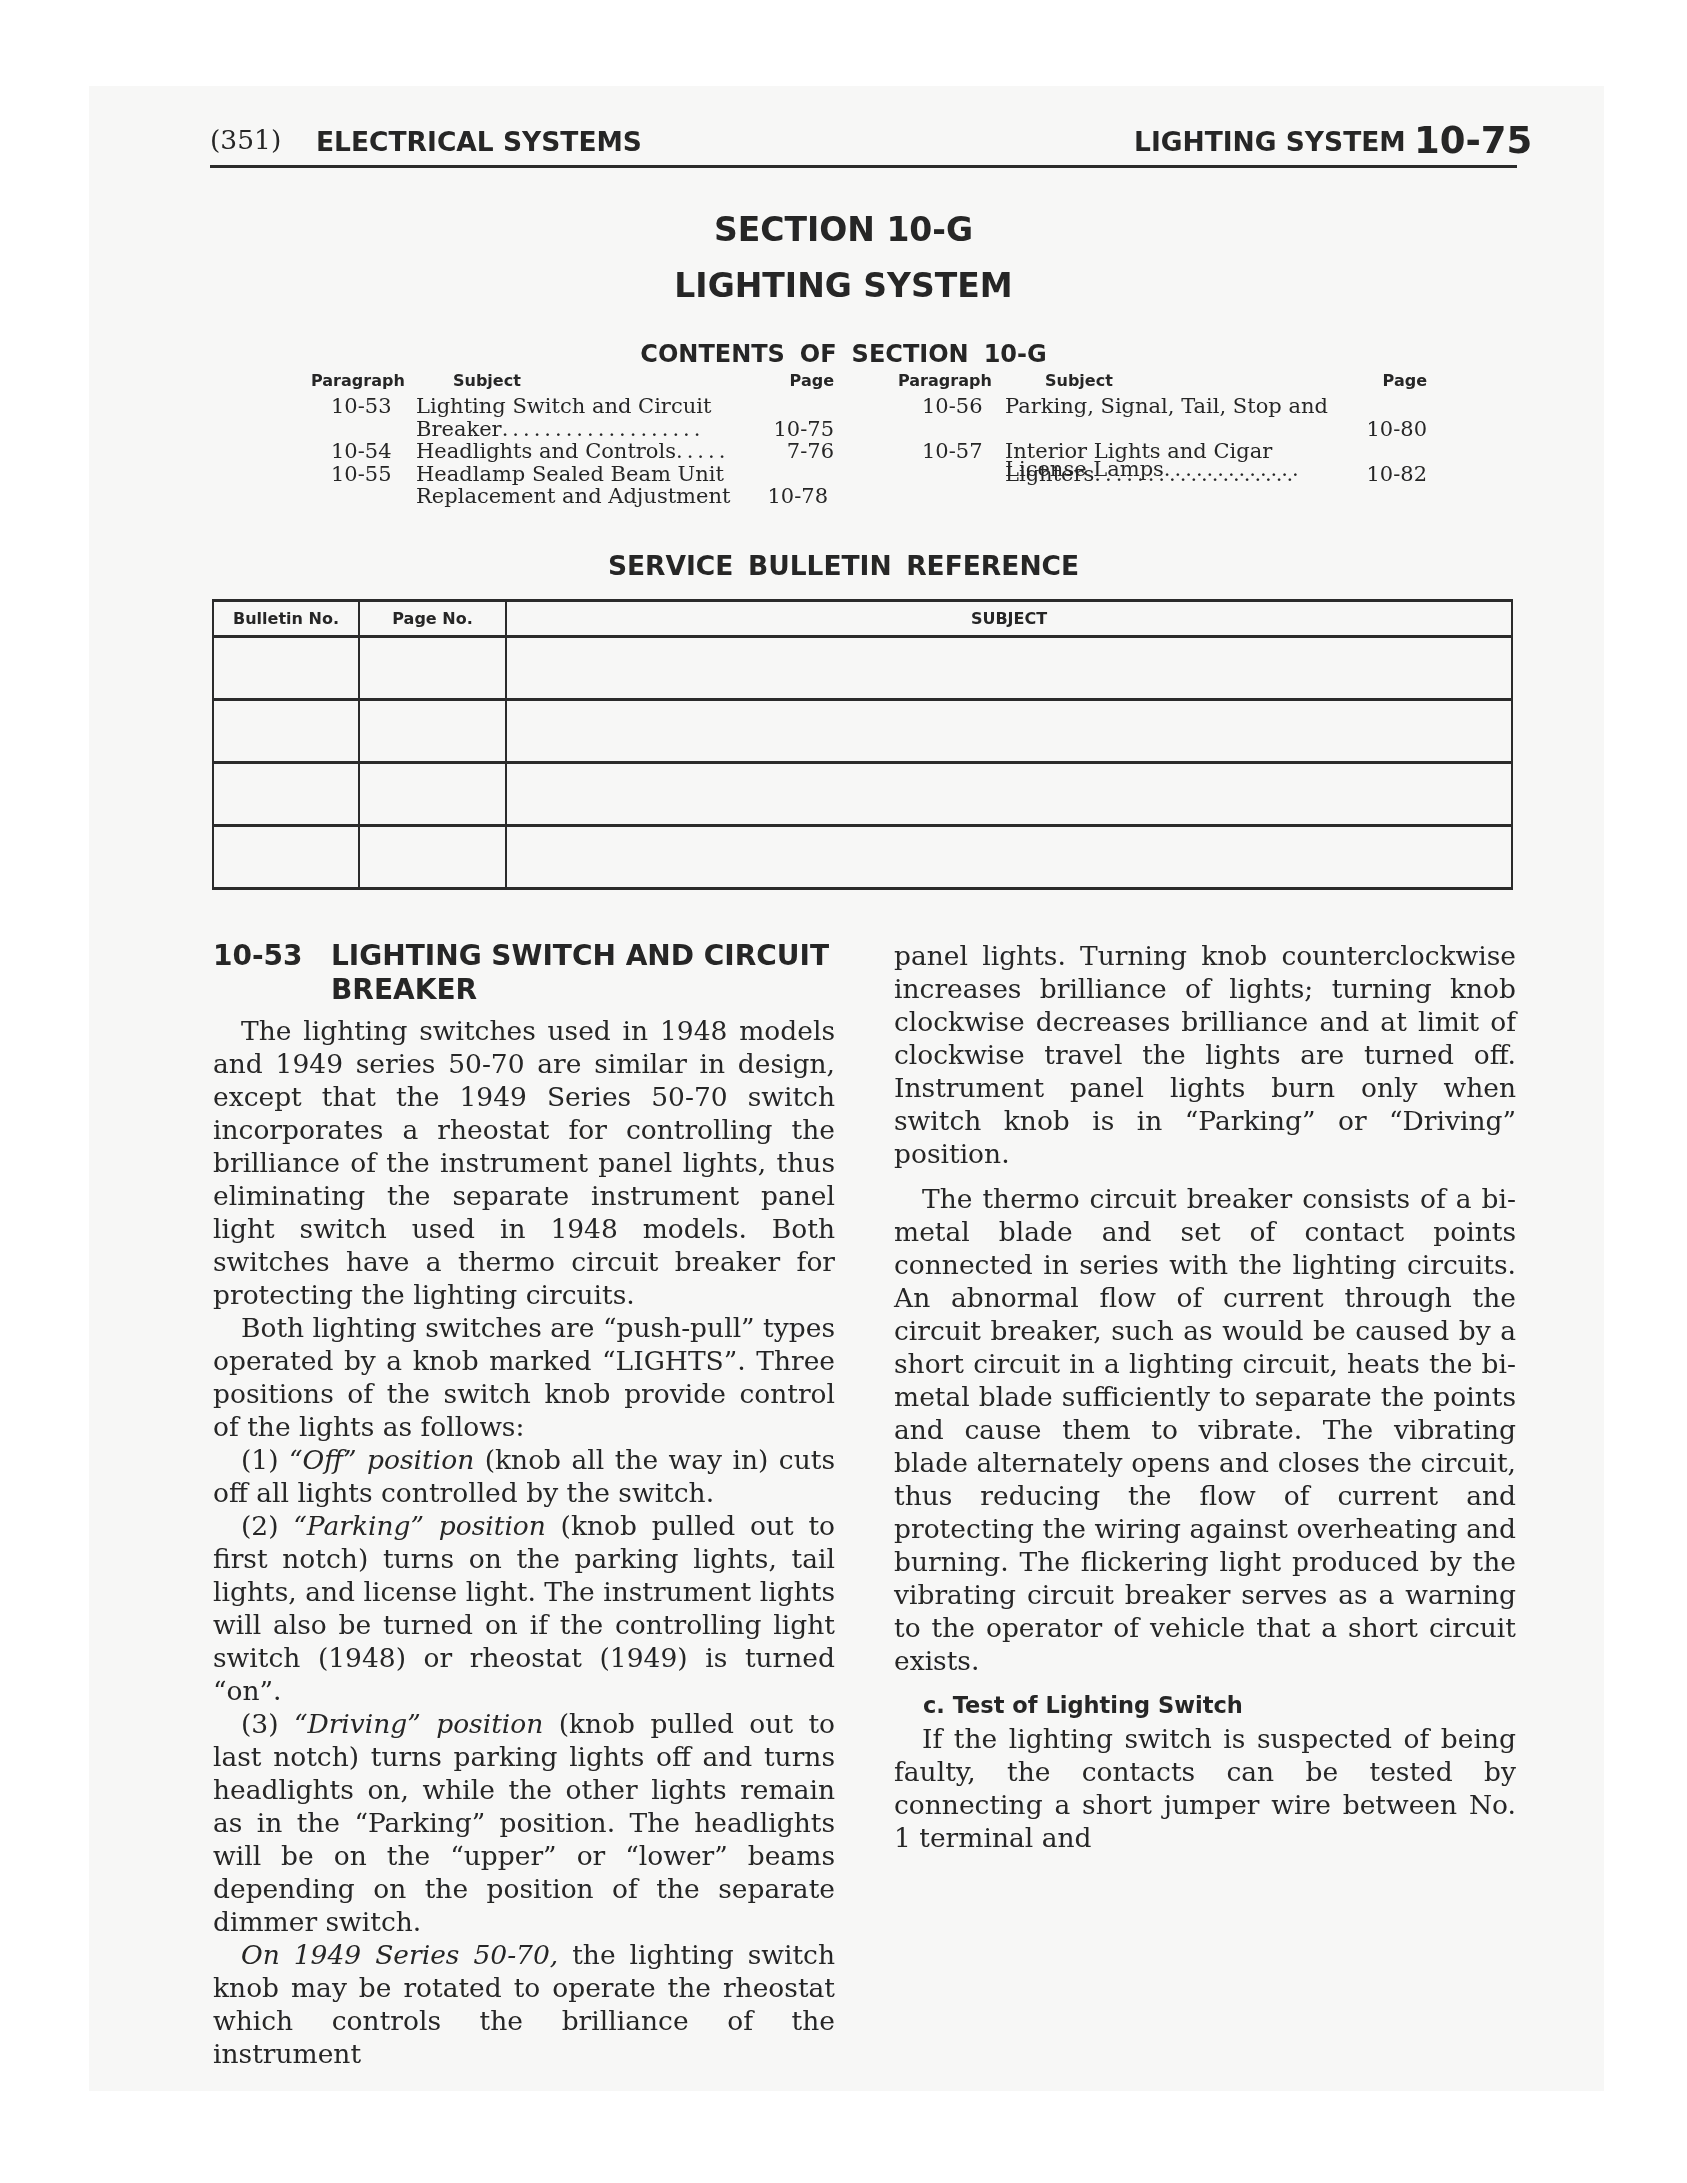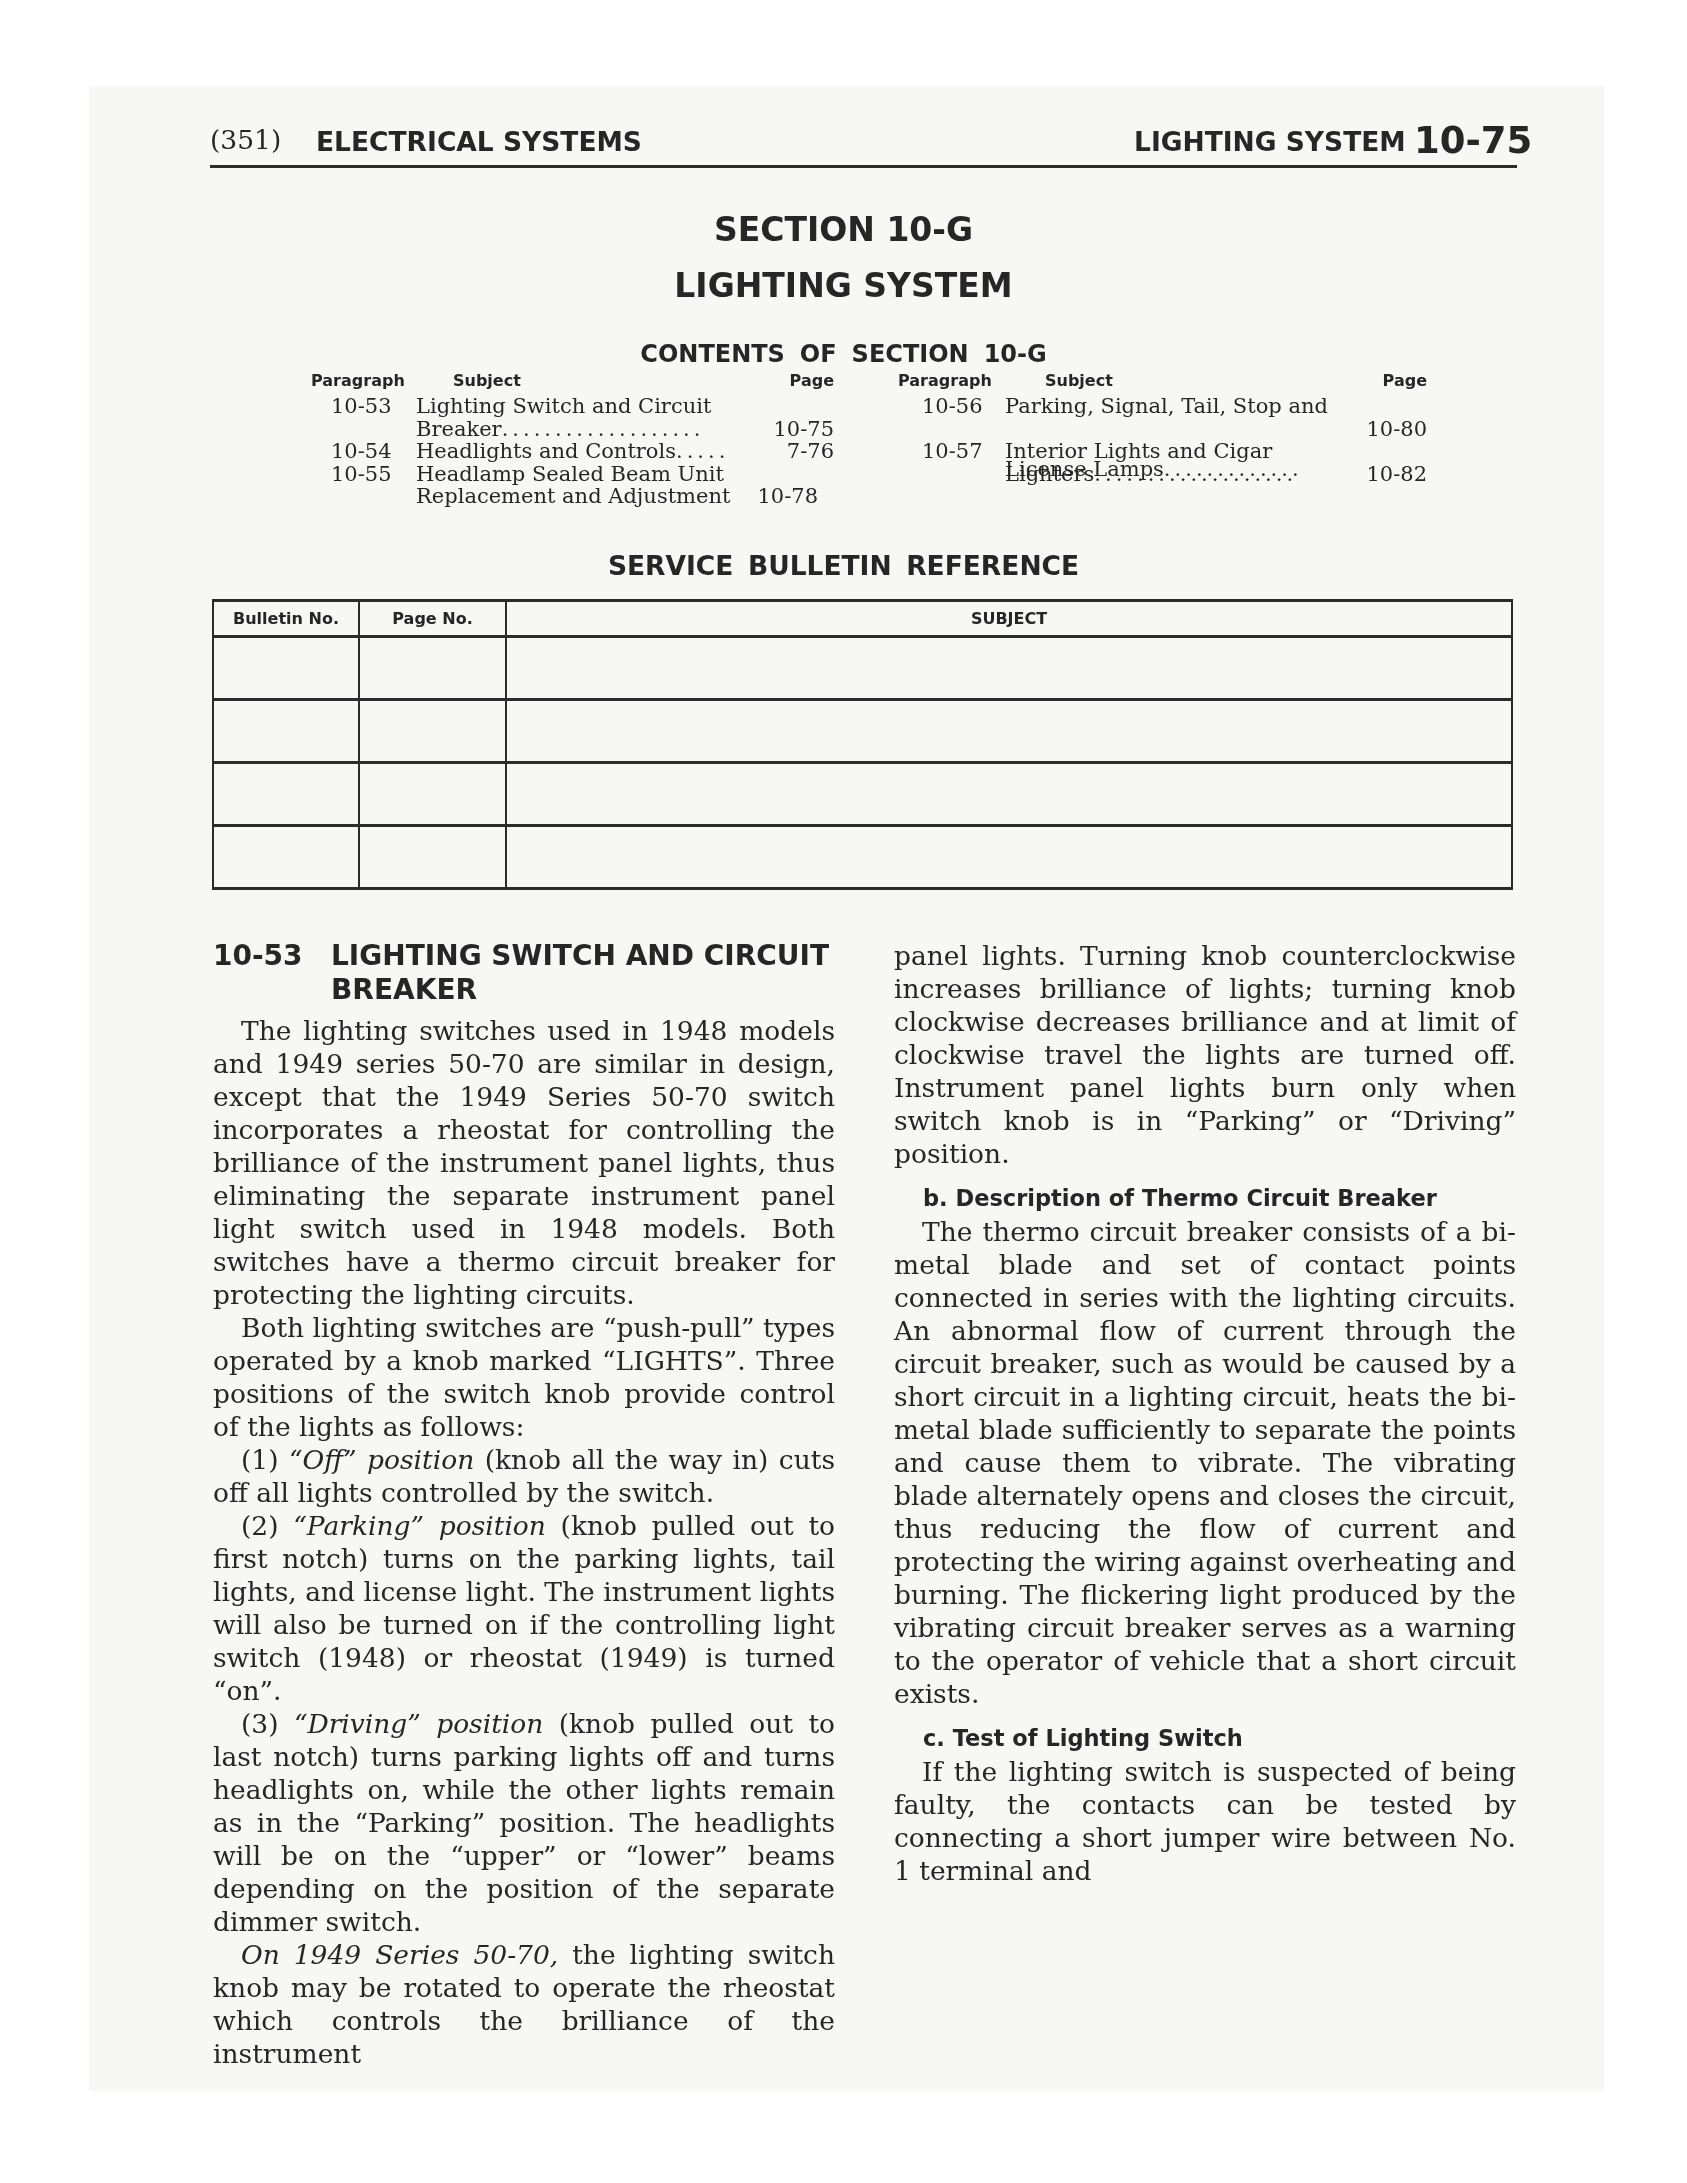--- a/index.html
+++ b/index.html
@@ -94,21 +94,21 @@
   </div>
   <div class="row" style="height:22.5px;">
     <span class="p" style="left:20px;">10-54</span>
     <span class="s" style="left:105px;"><span>Headlights and Controls</span><span class="dots">.....</span></span>
     <span class="pg" style="right:0;">7-76</span>
   </div>
   <div class="row" style="height:45px;">
     <span class="p" style="left:20px;">10-55</span>
     <span class="s" style="left:105px;">Headlamp Sealed Beam Unit</span>
     <span class="s" style="left:105px; top:22.5px;">Replacement and Adjustment</span>
-    <span class="pg" style="right:16px; top:22.5px;text-align:center;">10-78</span>
+    <span class="pg" style="right:6px; top:22.5px;text-align:center;">10-78</span>
   </div>
 </div>
 
 <div class="toc" style="left:898px; width:529px;">
   <div class="th">
     <span class="abs" style="left:0;">Paragraph</span>
     <span class="abs" style="left:147px;">Subject</span>
     <span class="abs" style="right:0;">Page</span>
   </div>
   <div class="row" style="height:45px;">
@@ -172,19 +172,18 @@
   <p>Both lighting switches are “push-pull” types operated by a knob marked “LIGHTS”. Three positions of the switch knob provide control of the lights as follows:</p>
   <p><span>(1)</span> <i>“Off” position</i><span> (knob all the way in) cuts off all lights controlled by the switch.</span></p>
   <p><span>(2)</span> <i>“Parking” position</i><span> (knob pulled out to first notch) turns on the parking lights, tail lights, and license light. The instrument lights will also be turned on if the controlling light switch (1948) or rheostat (1949) is turned “on”.</span></p>
   <p><span>(3)</span> <i>“Driving” position</i><span> (knob pulled out to last notch) turns parking lights off and turns headlights on, while the other lights remain as in the “Parking” position. The headlights will be on the “upper” or “lower” beams depending on the position of the separate dimmer switch.</span></p>
   <p><i>On 1949 Series 50-70,</i><span> the lighting switch knob may be rotated to operate the rheostat which controls the brilliance of the instrument</span></p>
 </div>
 
 <div class="col right">
   <p class="noindent">panel lights. Turning knob counterclockwise increases brilliance of lights; turning knob clockwise decreases brilliance and at limit of clockwise travel the lights are turned off. Instrument panel lights burn only when switch knob is in “Parking” or “Driving” position.</p>
   <div class="gap"></div>
-  <div class="h2">b.  Description of Thermo Circuit Breaker</div>
   <p>The thermo circuit breaker consists of a bi-metal blade and set of contact points connected in series with the lighting circuits. An abnormal flow of current through the circuit breaker, such as would be caused by a short circuit in a lighting circuit, heats the bi-metal blade sufficiently to separate the points and cause them to vibrate. The vibrating blade alternately opens and closes the circuit, thus reducing the flow of current and protecting the wiring against overheating and burning. The flickering light produced by the vibrating circuit breaker serves as a warning to the operator of vehicle that a short circuit exists.</p>
   <div class="gap"></div>
   <div class="h2">c.  Test of Lighting Switch</div>
   <p>If the lighting switch is suspected of being faulty, the contacts can be tested by connecting a short jumper wire between No. 1 terminal and</p>
 </div>
 
 
 </body></html>

